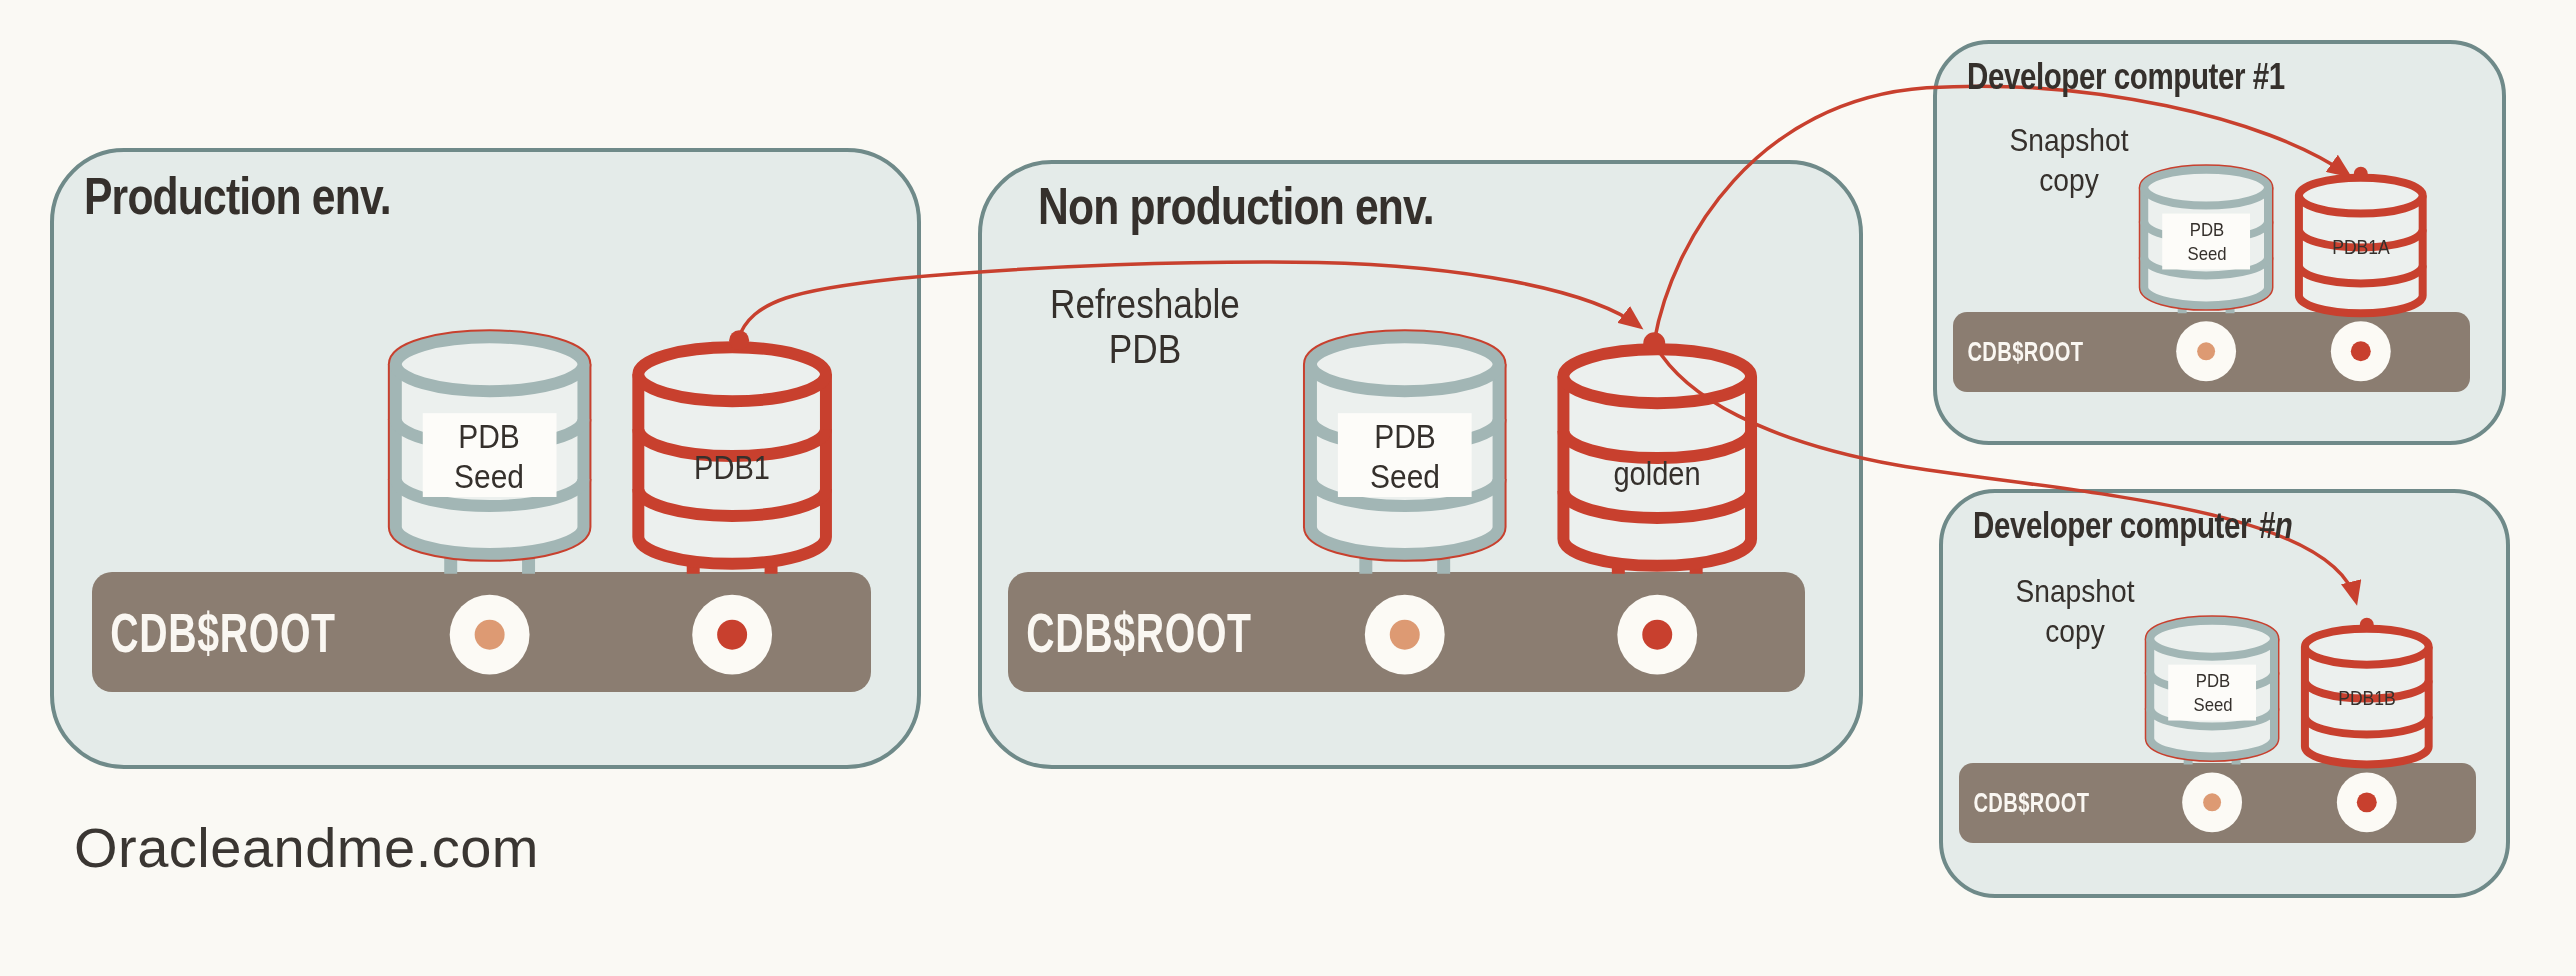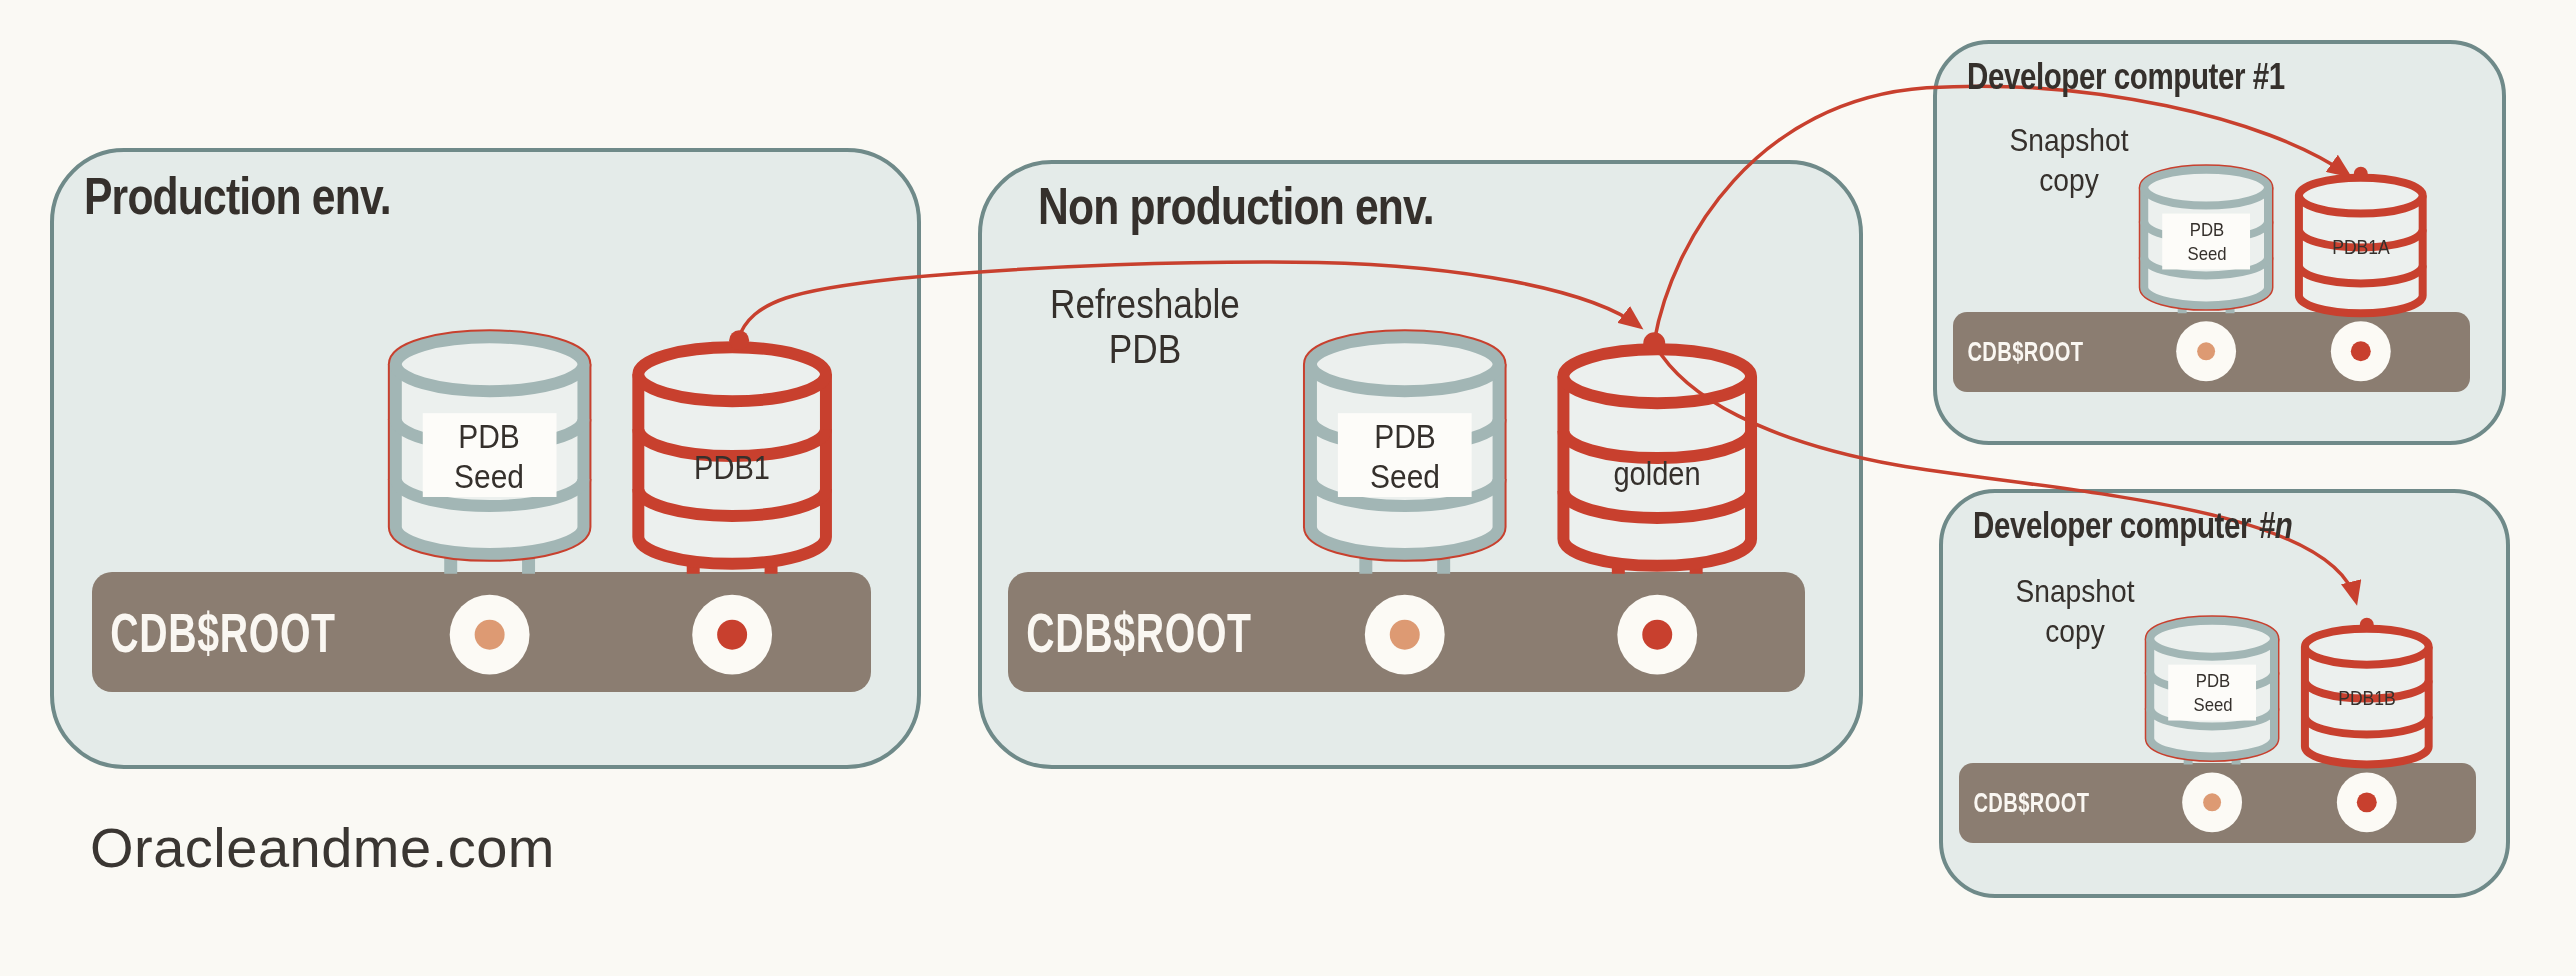--- a/index.html
+++ b/index.html
@@ -201,15 +201,15 @@
   <div class="t lbl lbl34" style="left:1405px;top:457px;">Seed</div>
   <div class="t lbl lbl33" style="left:1657px;top:455px;">golden</div>
 
   <div class="t lbl lbl19" style="left:2207px;top:219px;">PDB</div>
   <div class="t lbl lbl19" style="left:2207px;top:243px;">Seed</div>
   <div class="t lbl lbl20" style="left:2361px;top:236px;">PDB1A</div>
   <div class="t lbl lbl19" style="left:2213px;top:670px;">PDB</div>
   <div class="t lbl lbl19" style="left:2213px;top:694px;">Seed</div>
   <div class="t lbl lbl20" style="left:2367px;top:687px;">PDB1B</div>
 
-  <div class="t footer" style="left:90px;top:815px;">Oracleandme.com</div>
+  <div class="t footer" style="left:74px;top:815px;">Oracleandme.com</div>
 </div>
 
 
 </body></html>

